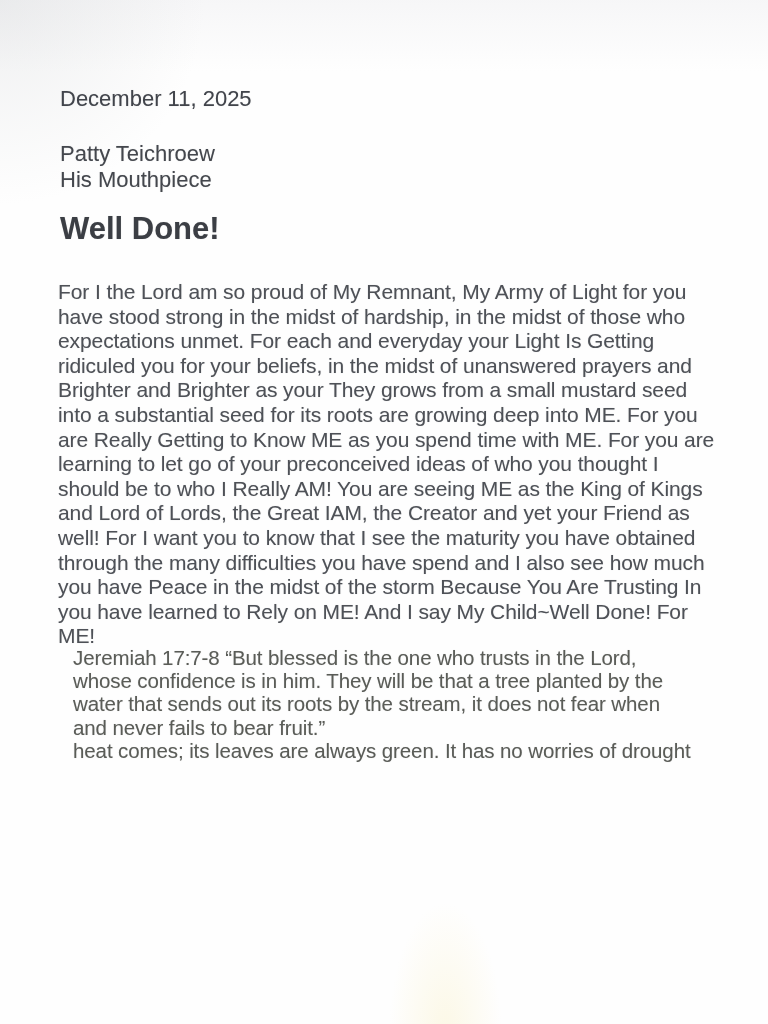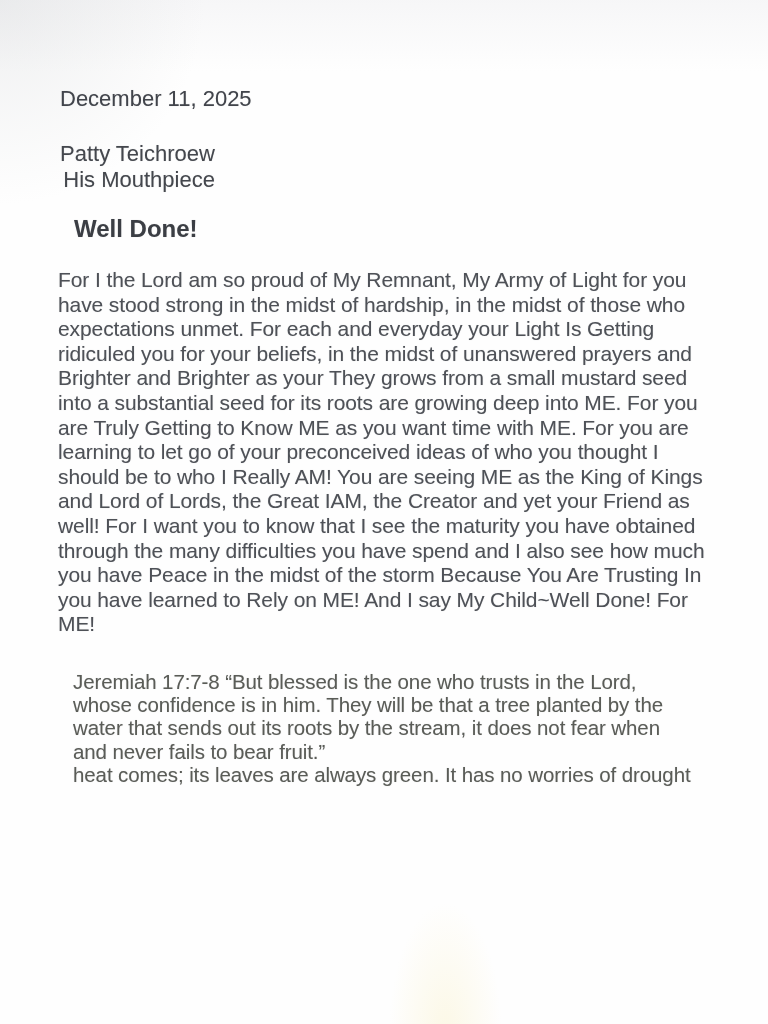--- a/index.html
+++ b/index.html
@@ -32,51 +32,48 @@
     white-space: nowrap;
   }
   .author {
     position: absolute;
     left: 60px;
     top: 141px;
     font-size: 22px;
     line-height: 26px;
     color: #44474d;
     white-space: nowrap;
-    text-align: right;
   }
   .heading {
     position: absolute;
     left: 60px;
     top: 215px;
-    font-size: 24px;
+    font-size: 31px;
     line-height: 27px;
     font-weight: bold;
     color: #3b3e44;
     white-space: nowrap;
-    margin-left: 14px;
   }
   .body-par {
     position: absolute;
     left: 58px;
-    top: 268px;
+    top: 280px;
     font-size: 21px;
     line-height: 24.6px;
     color: #4e5157;
     letter-spacing: -0.1px;
   }
   .scripture {
     position: absolute;
     left: 73px;
     top: 646px;
     font-size: 20.5px;
     line-height: 23.2px;
     color: #5a5c57;
     letter-spacing: -0.1px;
-    margin-top: 24px;
   }
   .line { white-space: nowrap; }
 </style>
 </head>
 <body>
 
 <div class="paper">
   <div class="date soft">December 11, 2025</div>
 
   <div class="author soft">
@@ -86,21 +83,21 @@
 
   <div class="heading soft">Well Done!</div>
 
   <div class="body-par soft">
       <div class="line">For I the Lord am so proud of My Remnant, My Army of Light for you</div>
       <div class="line">have stood strong in the midst of hardship, in the midst of those who</div>
       <div class="line">expectations unmet. For each and everyday your Light Is Getting</div>
       <div class="line">ridiculed you for your beliefs, in the midst of unanswered prayers and</div>
       <div class="line">Brighter and Brighter as your They grows from a small mustard seed</div>
       <div class="line">into a substantial seed for its roots are growing deep into ME. For you</div>
-      <div class="line">are Truly Getting to Know ME as you want time with ME. For you are</div>
+      <div class="line">are Really Getting to Know ME as you spend time with ME. For you are</div>
       <div class="line">learning to let go of your preconceived ideas of who you thought I</div>
       <div class="line">should be to who I Really AM! You are seeing ME as the King of Kings</div>
       <div class="line">and Lord of Lords, the Great IAM, the Creator and yet your Friend as</div>
       <div class="line">well! For I want you to know that I see the maturity you have obtained</div>
       <div class="line">through the many difficulties you have spend and I also see how much</div>
       <div class="line">you have Peace in the midst of the storm Because You Are Trusting In</div>
       <div class="line">you have learned to Rely on ME! And I say My Child~Well Done! For</div>
       <div class="line">ME!</div>
     </div>
 

